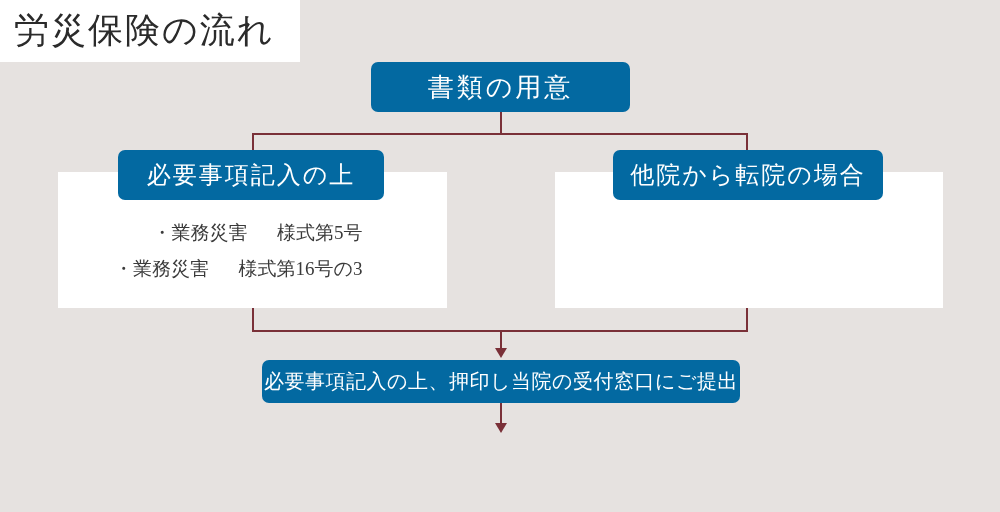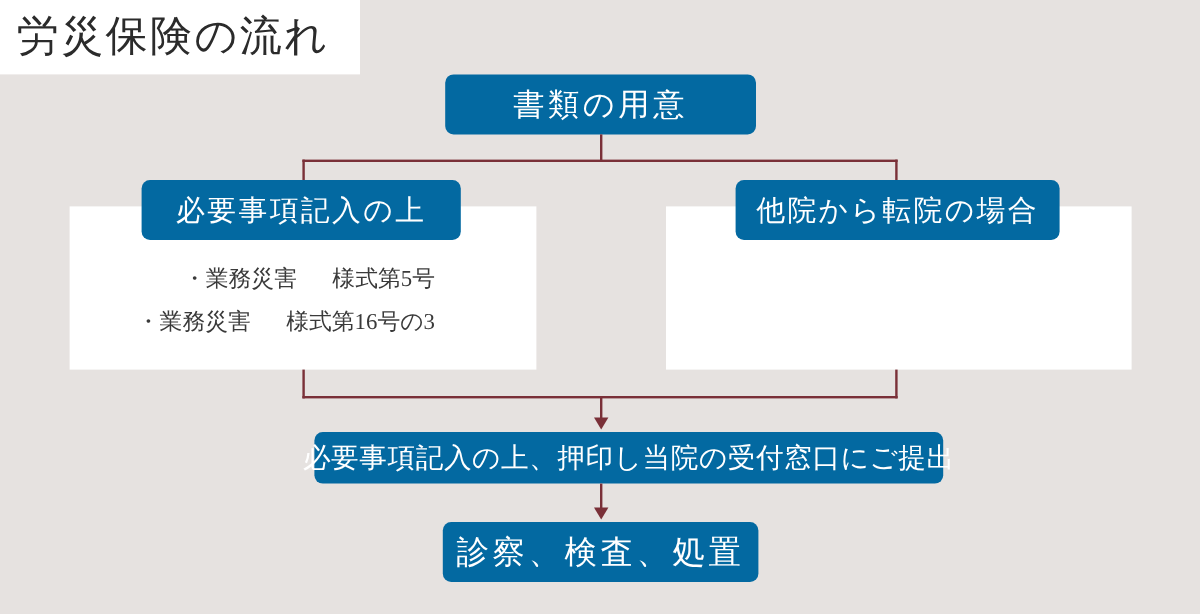--- a/index.html
+++ b/index.html
@@ -69,22 +69,22 @@
   }
   .box-head-left {
     left: 118px; top: 150px; width: 266px; height: 50px;
     font-size: 24px; letter-spacing: 2px;
   }
   .box-head-right {
     left: 613px; top: 150px; width: 270px; height: 50px;
     font-size: 24px; letter-spacing: 2px;
   }
   .box-submit {
-    left: 262px; top: 360px; width: 524px; height: 43px;
-    font-size: 23px; letter-spacing: 0.5px;
+    left: 262px; top: 360px; width: 478px; height: 43px;
+    font-size: 20px; letter-spacing: 0.5px;
   }
   .box-exam {
     left: 369px; top: 435px; width: 263px; height: 50px;
     font-size: 27px; letter-spacing: 3px;
   }
 
   
   .panel-list {
     position: absolute;
     font-family: "Liberation Serif", "DejaVu Serif", serif;
@@ -174,15 +174,14 @@
   <div class="line vline c-right-up"></div>
   <div class="line hline c-merge"></div>
   <div class="line vline c-mid-drop"></div>
   <div class="arrow-down a-mid"></div>
 
   <div class="bluebox box-submit">必要事項記入の上、押印し当院の受付窓口にご提出</div>
 
   <div class="line vline c-final-drop"></div>
   <div class="arrow-down a-final"></div>
 
-  <div class="bluebox box-exam">診察、検査、処置</div>
 
 </div>
 
 </body></html>

